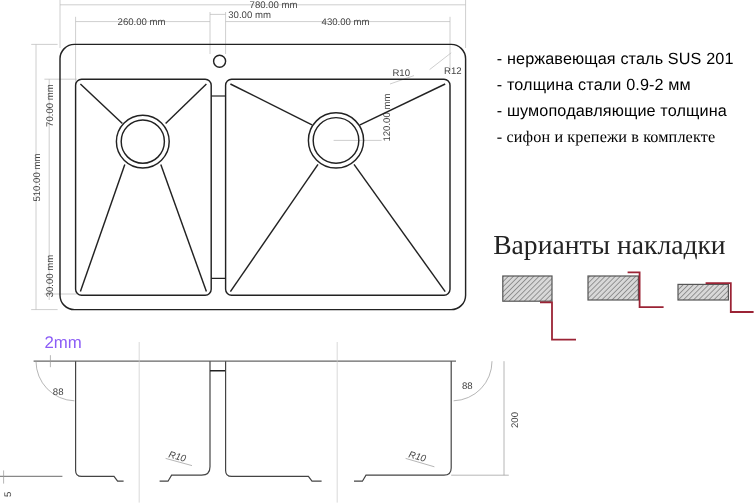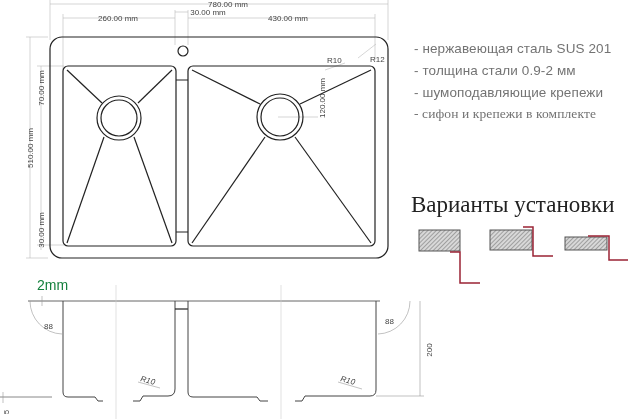--- a/index.html
+++ b/index.html
@@ -1,21 +1,21 @@
 <!DOCTYPE html>
 <html><head>
 <meta charset="utf-8">
 <style>
   html, body { margin:0; padding:0; background:#ffffff; }
   body { width:630px; height:419px; position:relative; overflow:hidden; font-family:"Liberation Sans", sans-serif; }
   svg { position:absolute; left:0; top:0; }
   .dim { font-family:"Liberation Sans", sans-serif; font-size:8px; fill:#444; }
-  .spec { position:absolute; left:414px; font-family:"Liberation Sans", sans-serif; font-size:13.5px; color:#737373; white-space:nowrap; letter-spacing:0.1px; }
+  .spec { position:absolute; left:414px; font-family:"Liberation Sans", sans-serif; font-size:13.5px; color:#000000; white-space:nowrap; letter-spacing:0.1px; }
   .variants-title { position:absolute; left:411px; top:192px; font-family:"Liberation Serif", serif; font-size:23px; color:#222; white-space:nowrap; }
-  .label-2mm { position:absolute; left:37px; top:277px; font-family:"Liberation Sans", sans-serif; font-size:14px; color:#15803d; }
+  .label-2mm { position:absolute; left:37px; top:277px; font-family:"Liberation Sans", sans-serif; font-size:14px; color:#8b5cf6; }
 </style>
 </head>
 <body>
 
 <svg width="630" height="419" viewBox="0 0 630 419">
   <defs>
     <pattern id="hatch" width="3" height="3" patternUnits="userSpaceOnUse" patternTransform="rotate(45)">
       <rect width="3" height="3" fill="#d8d8d8"></rect>
       <line x1="0" y1="0" x2="0" y2="3" stroke="#666" stroke-width="1"></line>
     </pattern>
@@ -116,17 +116,17 @@
   <text class="dim" x="44" y="329" font-size="11" fill="#111">88</text>
   <text class="dim" x="385" y="324" font-size="11" fill="#111">88</text>
   <text class="dim" x="140" y="381" font-size="10" fill="#666" font-style="italic" transform="rotate(15,140,381)">R10</text>
   <text class="dim" x="340" y="381" font-size="10" fill="#666" font-style="italic" transform="rotate(15,340,381)">R10</text>
   <text class="dim" font-size="11" fill="#777" transform="translate(432,350) rotate(-90)" text-anchor="middle">200</text>
   <text class="dim" font-size="7" fill="#777" transform="translate(9,412) rotate(-90)" text-anchor="middle">5</text>
 </svg>
 
 <div class="spec" style="top:41px;">- нержавеющая сталь SUS 201</div>
 <div class="spec" style="top:63px;">- толщина стали 0.9-2 мм</div>
-<div class="spec" style="top:85px;">- шумоподавляющие крепежи</div>
+<div class="spec" style="top:85px;">- шумоподавляющие толщина</div>
 <div class="spec" style="top:106px;font-family:Liberation Serif, serif;">- сифон и крепежи в комплекте</div>
 
-<div class="variants-title">Варианты установки</div>
+<div class="variants-title">Варианты накладки</div>
 <div class="label-2mm">2mm</div>
 
 </body></html>

